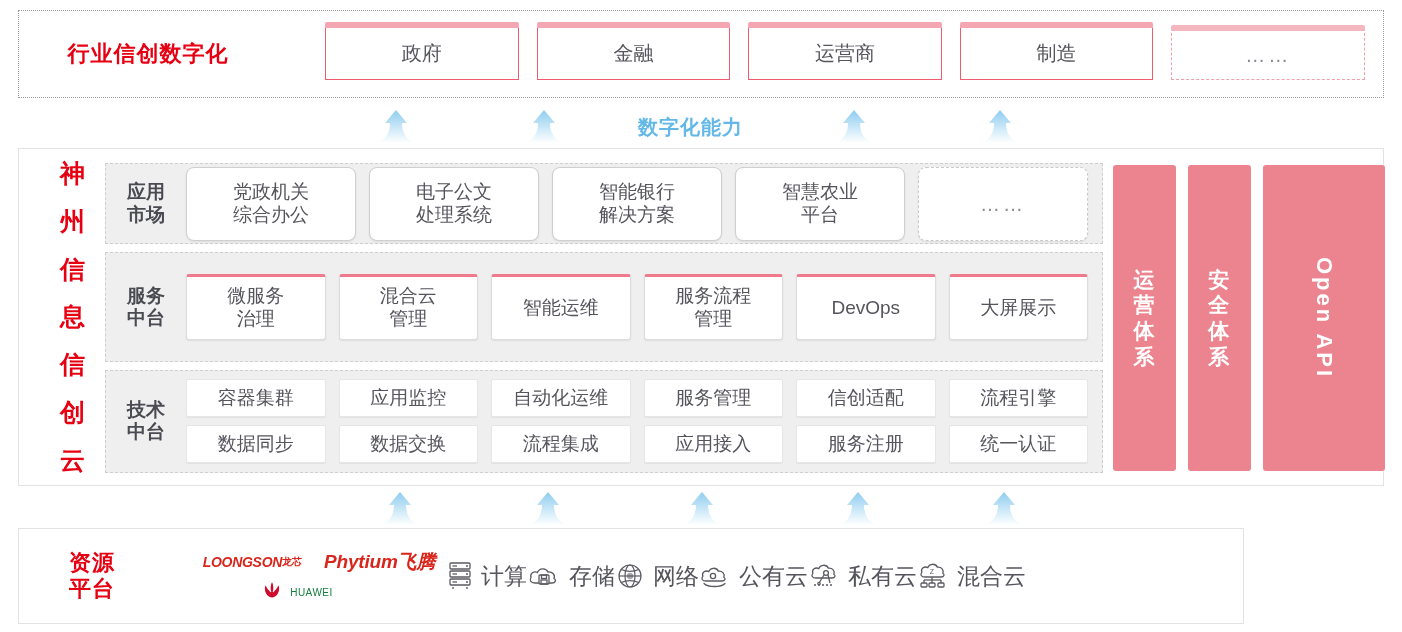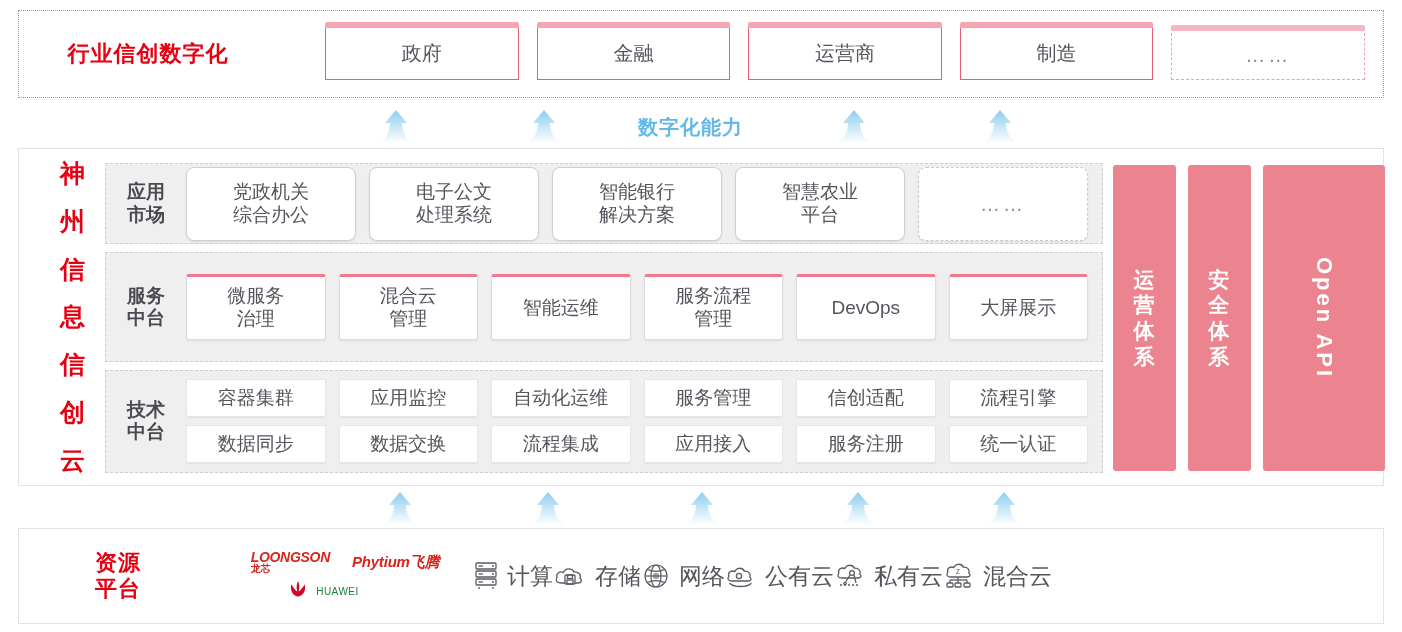--- a/index.html
+++ b/index.html
@@ -122,44 +122,44 @@
     font-size:21px;line-height:1.22;text-align:center;letter-spacing:1px;
   }
   .pillar-cn span{display:block;}
   .pillar-rot{
     font-size:22px;letter-spacing:3px;white-space:nowrap;
     transform:rotate(90deg);
   }
 
   
   .resource-band{
-    position:absolute;left:18px;top:528px;width:1366px;height:96px;
+    position:absolute;left:18px;top:528px;width:1226px;height:96px;
     border:1px solid #e3e3e3;background:#fff;box-sizing:border-box;
-    display:flex;align-items:center;padding-left:26px;
+    display:flex;align-items:center;
   }
   .resource-title{
     width:110px;text-align:center;font-size:22px;line-height:1.2;
     padding-left:18px;
   }
   .resource-title span{display:block;}
   .vendor-logos{
     width:300px;display:flex;flex-direction:column;align-items:center;
     justify-content:center;gap:6px;
   }
   .vendor-row{display:flex;align-items:center;gap:22px;}
   .logo-loongson{
-    display:flex;flex-direction:column;align-items:flex-start;line-height:1;margin-left:44px;
+    display:flex;flex-direction:row;align-items:center;line-height:1;margin-left:44px;
   }
   .logo-loongson .lg-en{
     font-size:14px;font-weight:bold;font-style:italic;color:#d9261c;
     letter-spacing:-.3px;
   }
   .logo-loongson .lg-cn{font-size:10px;color:#d9261c;font-weight:bold;}
   .logo-phytium{
-    font-size:15px;font-weight:bold;color:#d9261c;font-style:italic;
+    font-size:19px;font-weight:bold;color:#d9261c;font-style:italic;
     letter-spacing:-.2px;
   }
   .logo-huawei{
     display:flex;align-items:center;gap:7px;
   }
   .logo-huawei .hw-text{font-size:10px;font-weight:normal;color:#15803d;letter-spacing:.5px;}
 
   .res-items{
     flex:1;display:flex;align-items:center;justify-content:flex-start;
     padding-right:22px;

